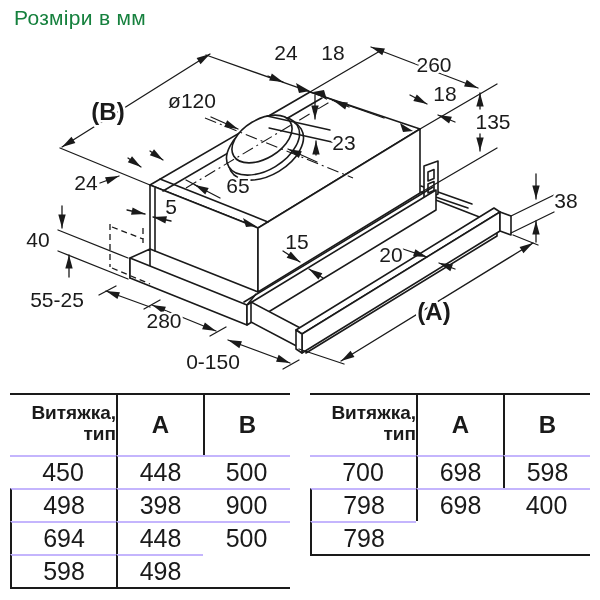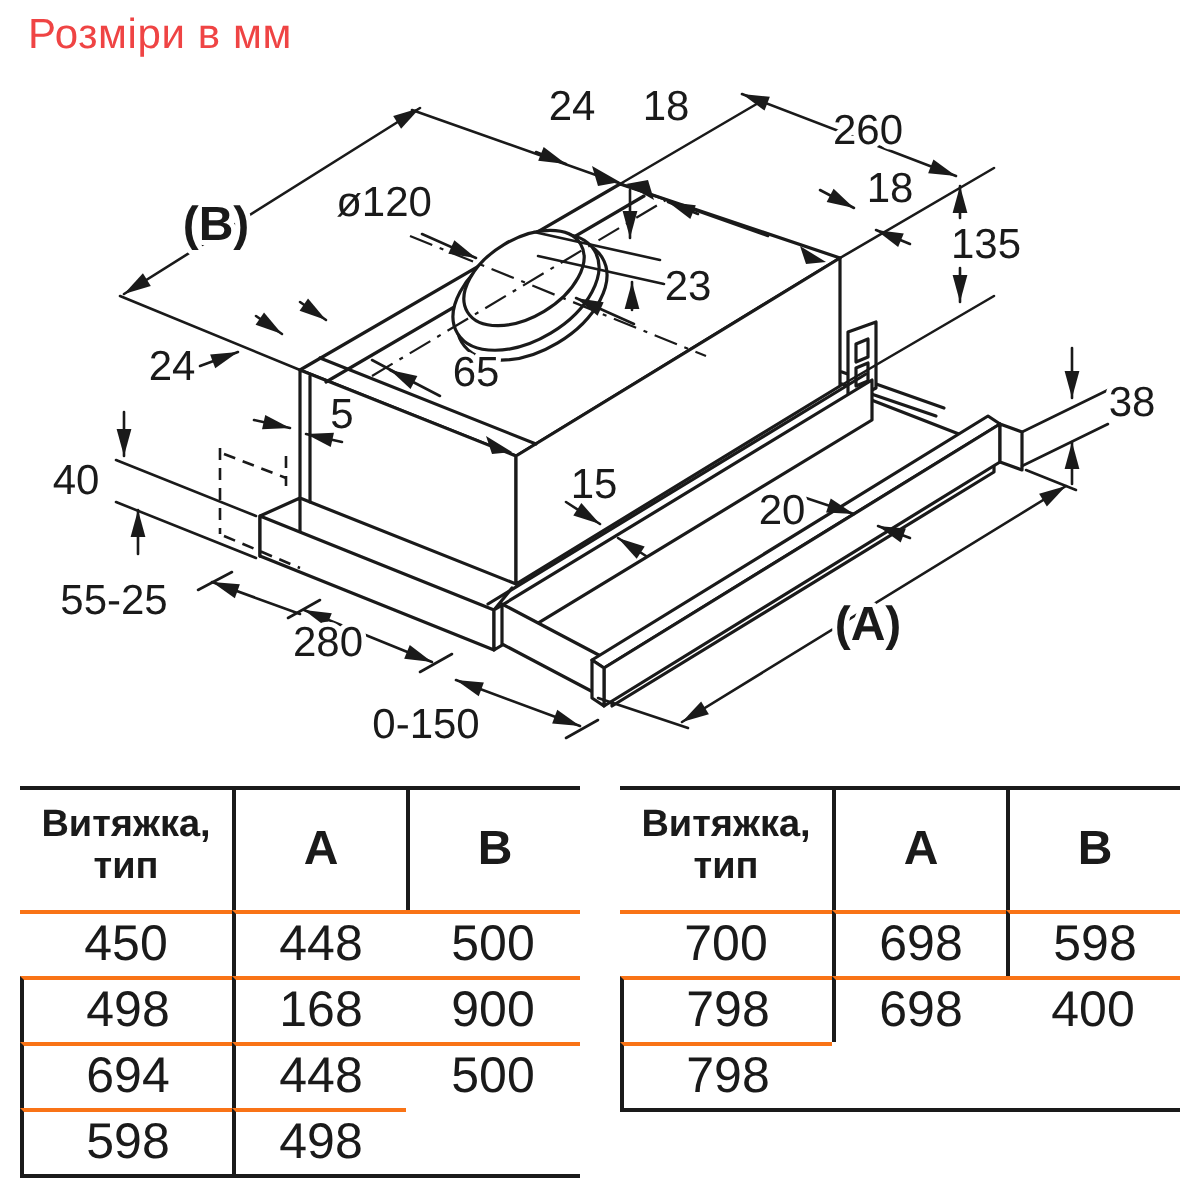--- a/index.html
+++ b/index.html
@@ -1,30 +1,30 @@
 <!DOCTYPE html>
 <html><head>
 <meta charset="utf-8">
 <style>
   html,body{margin:0;padding:0;background:#ffffff;}
   #stage{position:relative;width:600px;height:600px;background:#fff;overflow:hidden;
          font-family:"Liberation Sans",sans-serif;color:#1a1a1a;}
-  #title{position:absolute;left:14px;top:6px;font-size:21px;letter-spacing:0.3px;color:#ef4444;}
+  #title{position:absolute;left:14px;top:6px;font-size:21px;letter-spacing:0.3px;color:#15803d;}
   svg{position:absolute;left:0;top:0;}
   svg text{font-family:"Liberation Sans",sans-serif;fill:#1a1a1a;
            paint-order:stroke;stroke:#ffffff;stroke-width:5px;stroke-linejoin:round;}
   .dimtxt{font-size:21px;text-anchor:middle;}
   .reftxt{font-size:24px;font-weight:bold;text-anchor:middle;}
   .dim-table{position:absolute;top:393px;display:grid;
              border-top:2px solid #1a1a1a;border-bottom:2px solid #1a1a1a;}
   .dim-table .cell{display:flex;align-items:center;justify-content:center;
-                   font-size:25px;border-top:2px solid #f97316;}
+                   font-size:25px;border-top:2px solid #c4b5fd;}
   .dim-table .cb{border-left:2px solid #1a1a1a;}
   .dim-table .hdr{border-top:none;align-items:center;}
-  .dim-table .hdr-type{flex-direction:column;align-items:center;justify-content:flex-start;
+  .dim-table .hdr-type{flex-direction:column;align-items:flex-end;justify-content:flex-start;
                        padding-top:7px;font-size:19px;font-weight:bold;line-height:21px;}
   .dim-table .hdr-ab{font-size:24px;font-weight:bold;}
 </style>
 </head>
 <body>
 
 <div id="stage">
   <div id="title">Розміри в мм</div>
 
   <svg width="600" height="392" viewBox="0 0 600 392">
@@ -190,21 +190,21 @@
       <span>тип</span>
     </div>
     <div class="cell hdr hdr-ab cb">A</div>
     <div class="cell hdr hdr-ab cb">B</div>
 
     <div class="cell">450</div>
     <div class="cell cb">448</div>
 
     <div class="cell">500</div>
     <div class="cell cb">498</div>
-    <div class="cell cb">168</div>
+    <div class="cell cb">398</div>
 
     <div class="cell">900</div>
     <div class="cell cb">694</div>
     <div class="cell cb">448</div>
 
     <div class="cell">500</div>
     <div class="cell cb">598</div>
     <div class="cell cb">498</div>
   </div>
 

